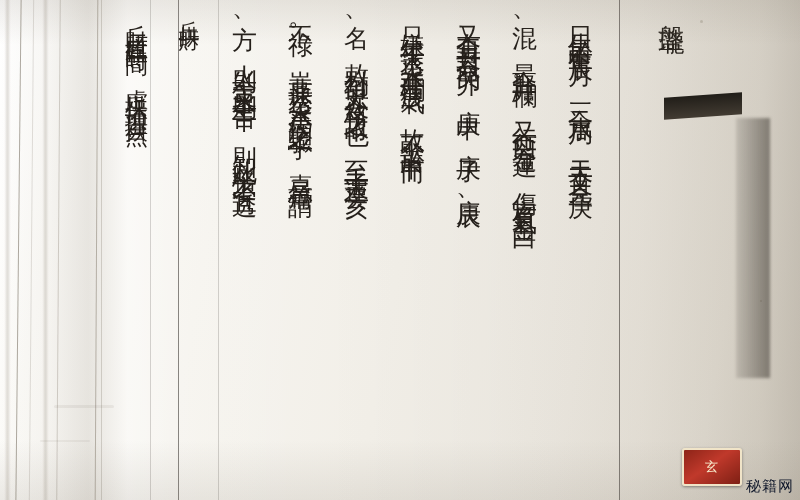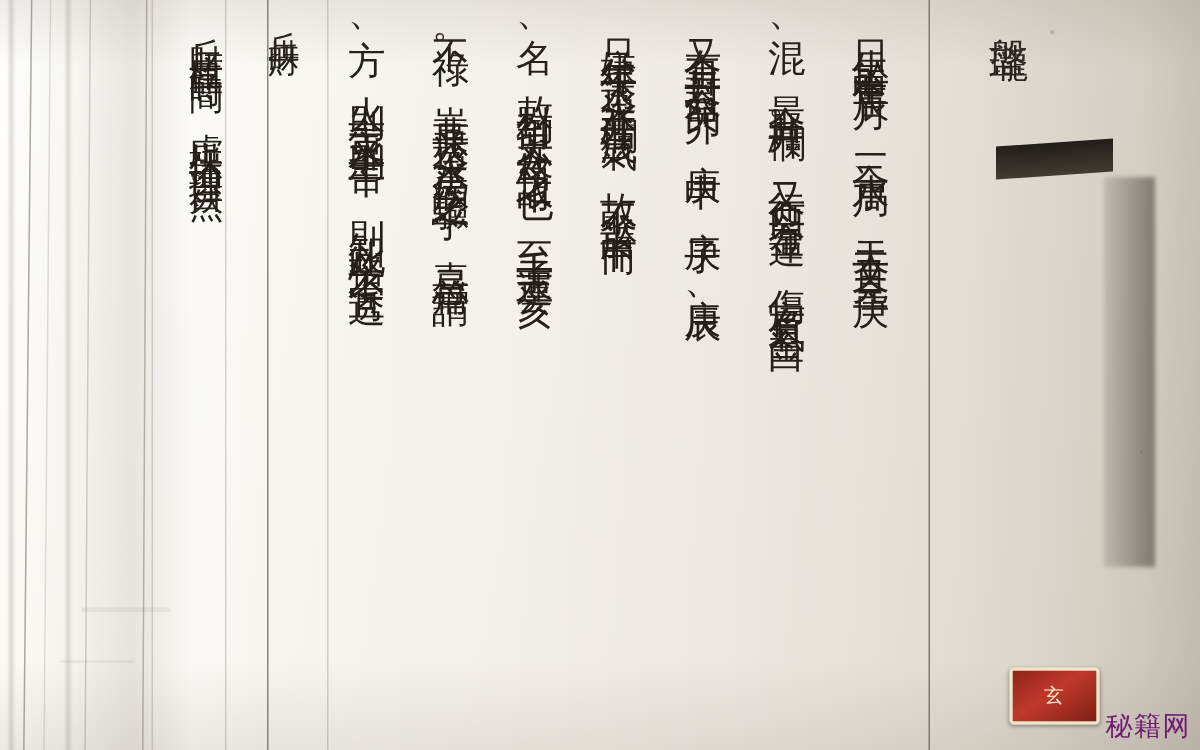--- a/index.html
+++ b/index.html
@@ -178,22 +178,22 @@
     display: flex;
     align-items: center;
     justify-content: center;
     color: #f7eccd;
     font-size: 13px;
     letter-spacing: 1px;
     font-family: "DejaVu Serif", serif;
     box-shadow: 0 1px 3px rgba(0,0,0,0.4);
   }
   .wm-text {
-    color: #701a75;
-    font-size: 18px;
+    color: #0f172a;
+    font-size: 15px;
     font-family: "DejaVu Serif", serif;
     letter-spacing: 1px;
     margin-top: 40px;
   }
 
   
   .speckle {
     position: absolute;
     background: rgba(90,80,65,0.22);
     border-radius: 50%;

